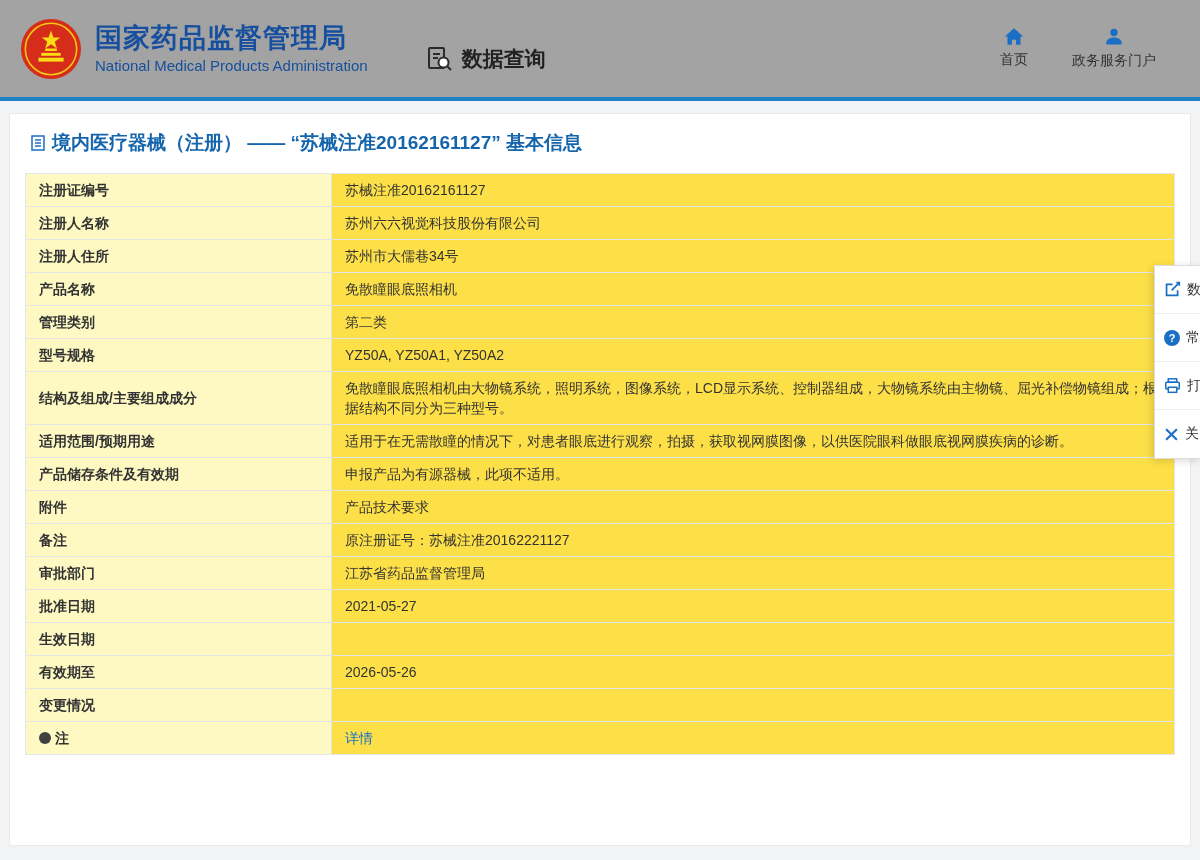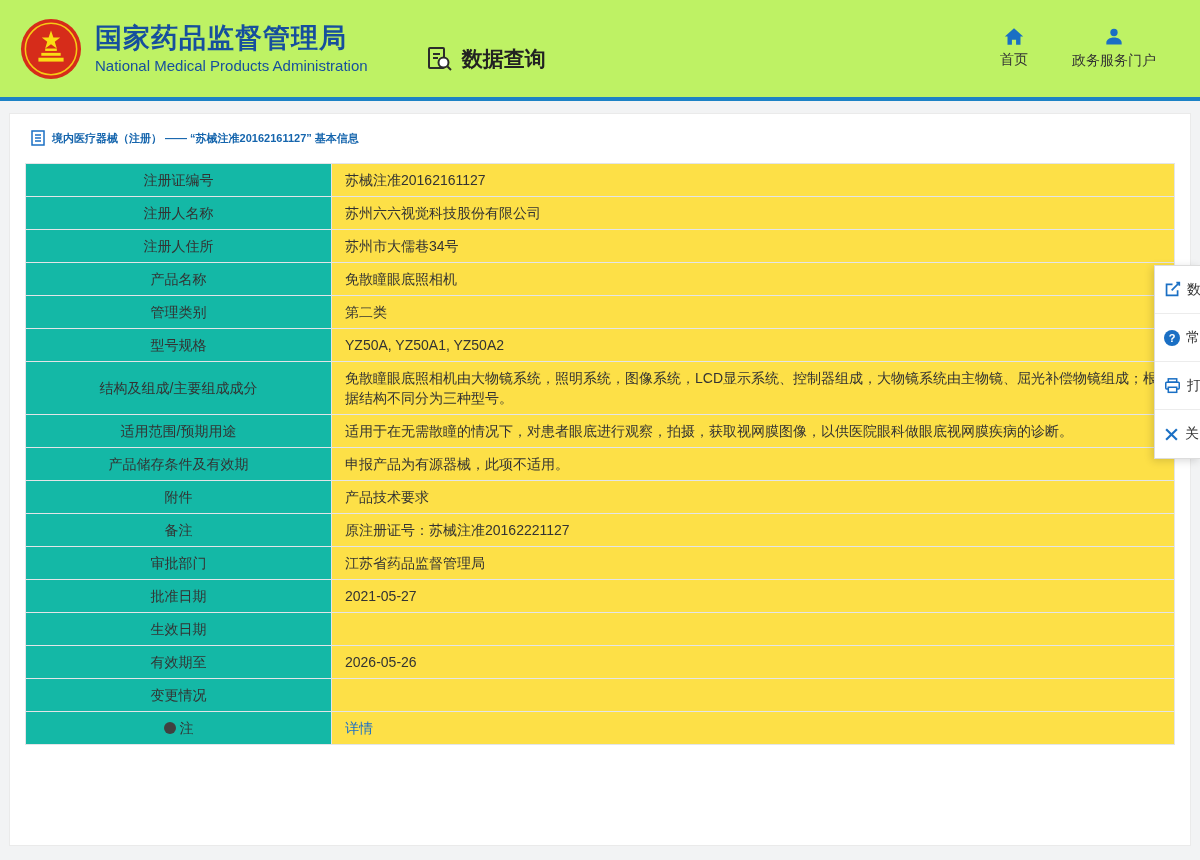--- a/index.html
+++ b/index.html
@@ -6,42 +6,42 @@
   html,body { width:1200px; height:860px; }
   body {
     font-family:"Liberation Sans","DejaVu Sans",sans-serif;
     background:#f2f3f4;
     position:relative;
     overflow:hidden;
     color:#333;
   }
 
   
-  .header { height:97px; background:#bef264; display:flex; align-items:center; padding:0 44px 0 20px; }
+  .header { height:97px; background:#a3a3a3; display:flex; align-items:center; padding:0 44px 0 20px; }
   .brand { display:flex; align-items:center; gap:13px; }
   .brand-text .cn { font-size:27px; font-weight:700; color:#164f9d; letter-spacing:1px; line-height:1.15; }
   .brand-text .en { font-size:15px; color:#164f9d; margin-top:3px; }
   .dq { display:flex; align-items:center; gap:9px; margin-left:58px; cursor:pointer;margin-top:20px; }
   .dq .dq-label { font-size:21px; font-weight:700; color:#222; }
   .spacer { flex:1; }
   .nav { display:flex; gap:44px; }
   .nav-item { display:flex; flex-direction:column; align-items:center; gap:5px; cursor:pointer; }
   .nav-item .lbl { font-size:14px; color:#333; white-space:nowrap; }
 
   .bluebar { height:4px; background:#1c82c5; }
 
   
   .main { padding:12px 9px 0; }
   .card { background:#fff; min-height:733px; padding:16px 15px 20px; border:1px solid #eaeaea; }
 
-  .page-title { display:flex; align-items:center; gap:7px; color:#1565ad; font-size:11px; font-weight:700; padding-left:6px; }
+  .page-title { display:flex; align-items:center; gap:7px; color:#1565ad; font-size:19px; font-weight:700; padding-left:6px; }
 
   table.info { width:100%; border-collapse:collapse; margin-top:17px; table-layout:fixed; }
   .info th, .info td { border:1px solid #e3e5e8; font-size:14px; color:#333; line-height:20px; padding:6px 13px; vertical-align:middle; }
-  .info th { background:#14b8a6; font-weight:400; text-align:center; }
+  .info th { background:#fef9c3; font-weight:700; text-align:left; }
   .info td { text-align:left; background:#fde047; }
   a.detail { color:#1b6fc8; text-decoration:none; cursor:pointer; }
 
   .note-dot { display:inline-block; width:12px; height:12px; background:#404040; border-radius:50%; margin-right:4px; vertical-align:-1px; }
 
   
   .side-panel { position:absolute; top:265px; right:0; width:46px; background:#fff;
     border:1px solid #dcdcdc; border-right:none; box-shadow:-2px 2px 8px rgba(0,0,0,0.15); overflow:hidden; }
   .sp-item { height:48px; display:flex; align-items:center; gap:6px; padding-left:9px;
     border-bottom:1px solid #ececec; cursor:pointer; background:#fff; }

